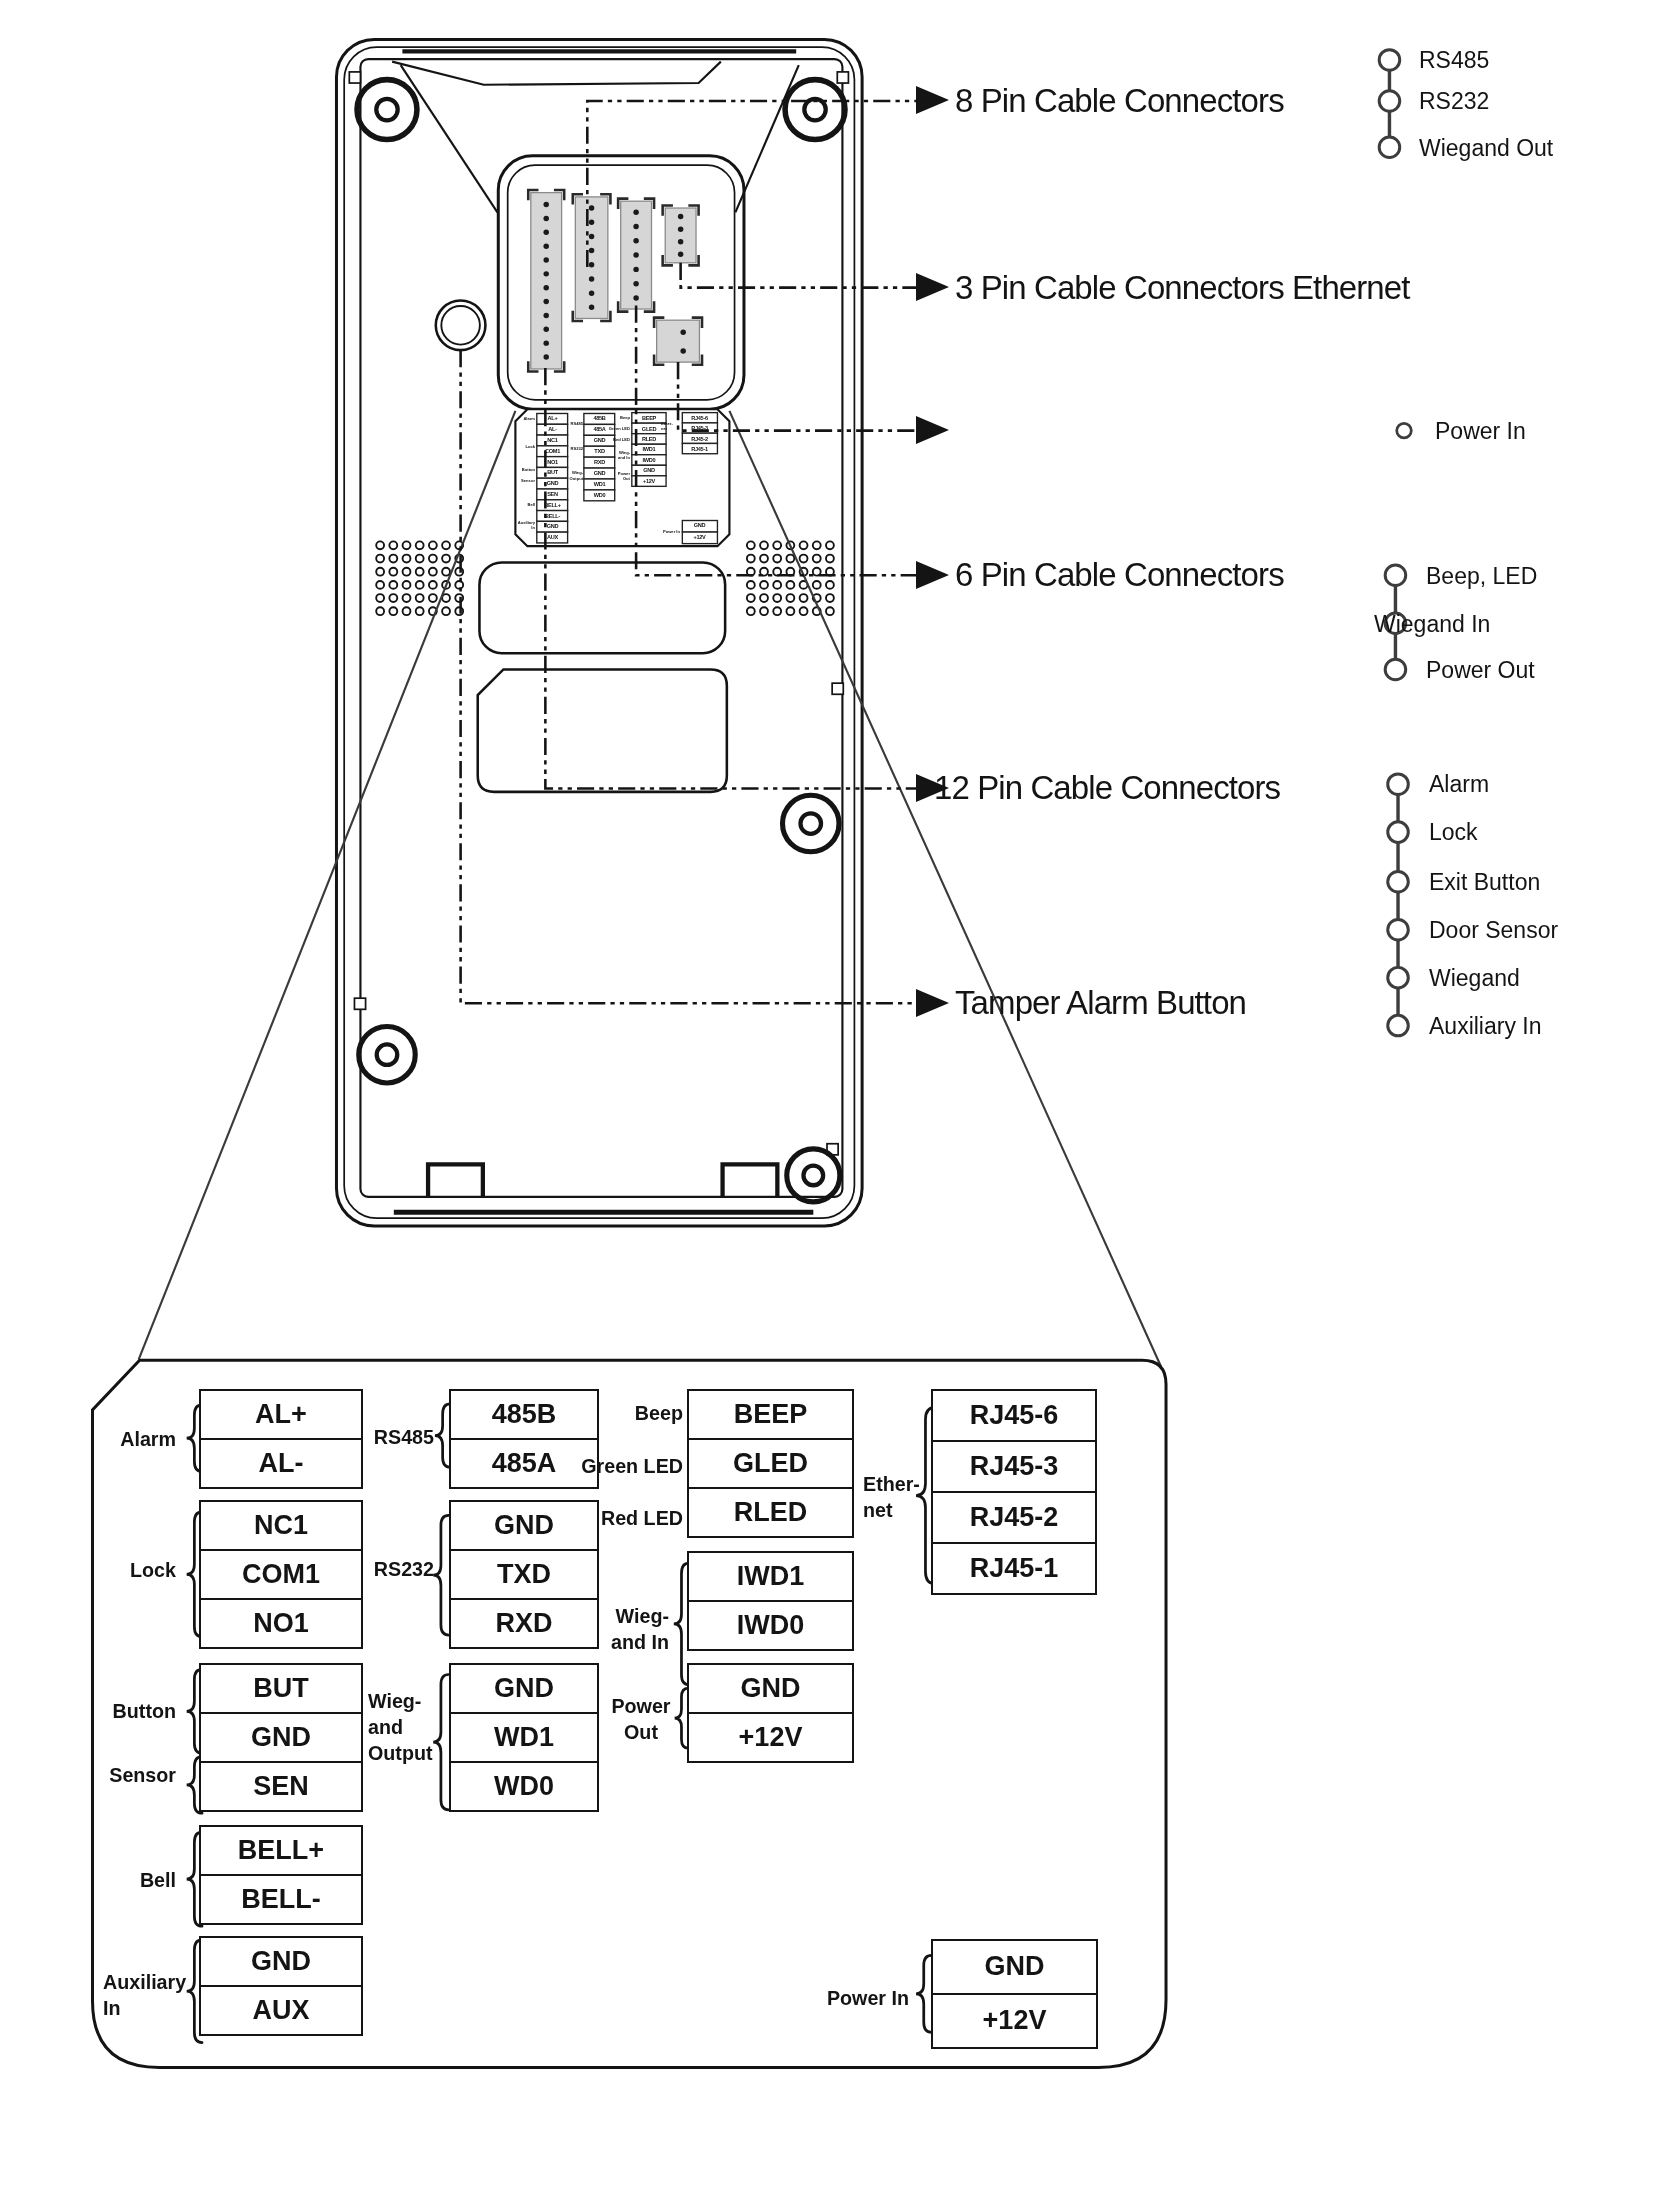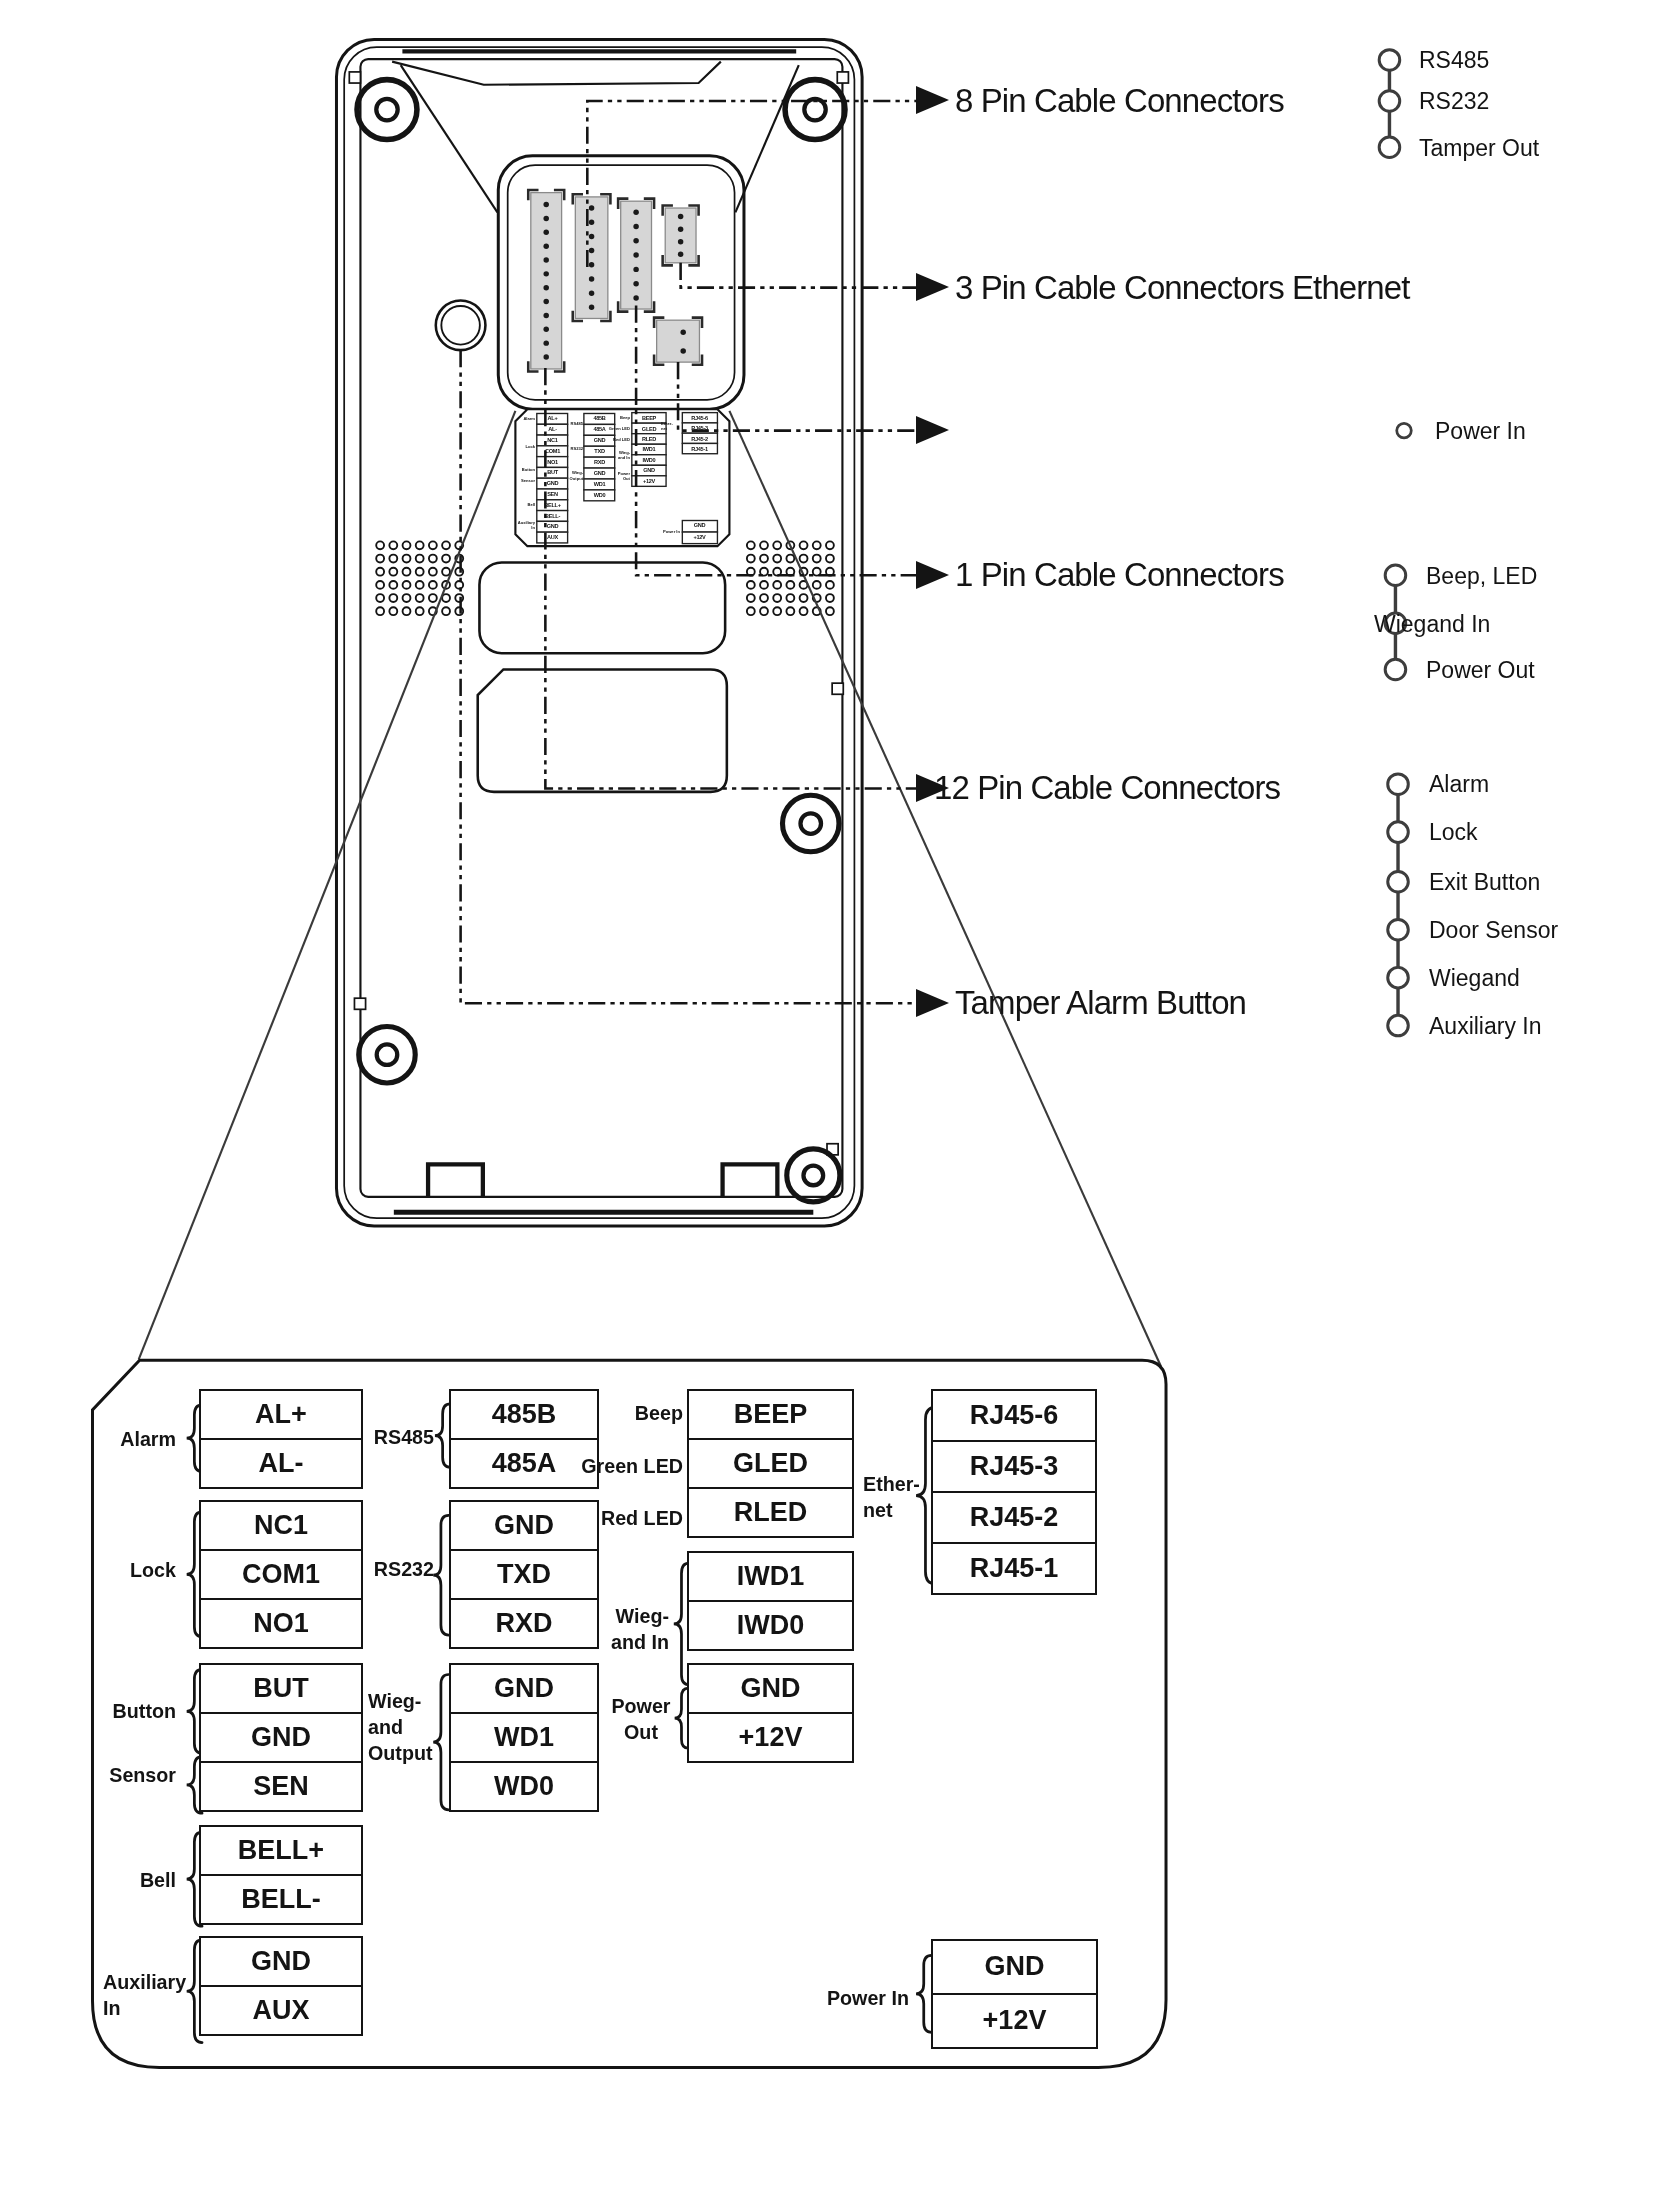--- a/index.html
+++ b/index.html
@@ -337,27 +337,27 @@
 
   <span class="abs arrow" style="left:916px;top:86px"></span>
   <span class="abs arrow" style="left:916px;top:273px"></span>
   <span class="abs arrow" style="left:916px;top:416px"></span>
   <span class="abs arrow" style="left:916px;top:561px"></span>
   <span class="abs arrow" style="left:916px;top:774px"></span>
   <span class="abs arrow" style="left:916px;top:989px"></span>
 
   <div class="abs callout" style="left:955px;top:78px">8 Pin Cable Connectors</div>
   <div class="abs callout" style="left:955px;top:265px">3 Pin Cable Connectors Ethernet</div>
-  <div class="abs callout" style="left:955px;top:552px">1 Pin Cable Connectors</div>
+  <div class="abs callout" style="left:955px;top:552px">6 Pin Cable Connectors</div>
   <div class="abs callout" style="left:934px;top:765px">12 Pin Cable Connectors</div>
   <div class="abs callout" style="left:955px;top:980px">Tamper Alarm Button</div>
 
   <div class="abs legend-label" style="left:1419px;top:46px">RS485</div>
   <div class="abs legend-label" style="left:1419px;top:87px">RS232</div>
-  <div class="abs legend-label" style="left:1419px;top:134px">Tamper Out</div>
+  <div class="abs legend-label" style="left:1419px;top:134px">Wiegand Out</div>
   <div class="abs legend-label" style="left:1435px;top:417px">Power In</div>
   <div class="abs legend-label" style="left:1426px;top:562px">Beep, LED</div>
   <div class="abs legend-label" style="left:1374px;top:610px">Wiegand In</div>
   <div class="abs legend-label" style="left:1426px;top:656px">Power Out</div>
   <div class="abs legend-label" style="left:1429px;top:770px">Alarm</div>
   <div class="abs legend-label" style="left:1429px;top:818px">Lock</div>
   <div class="abs legend-label" style="left:1429px;top:868px">Exit Button</div>
   <div class="abs legend-label" style="left:1429px;top:916px">Door Sensor</div>
   <div class="abs legend-label" style="left:1429px;top:964px">Wiegand</div>
   <div class="abs legend-label" style="left:1429px;top:1012px">Auxiliary In</div>

